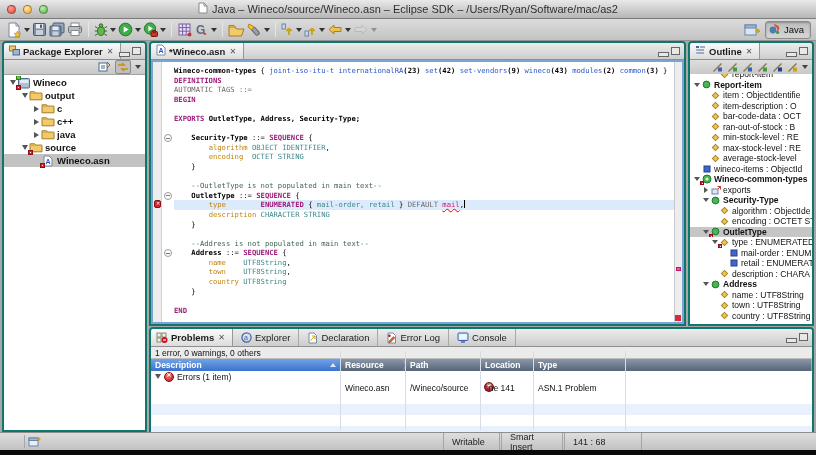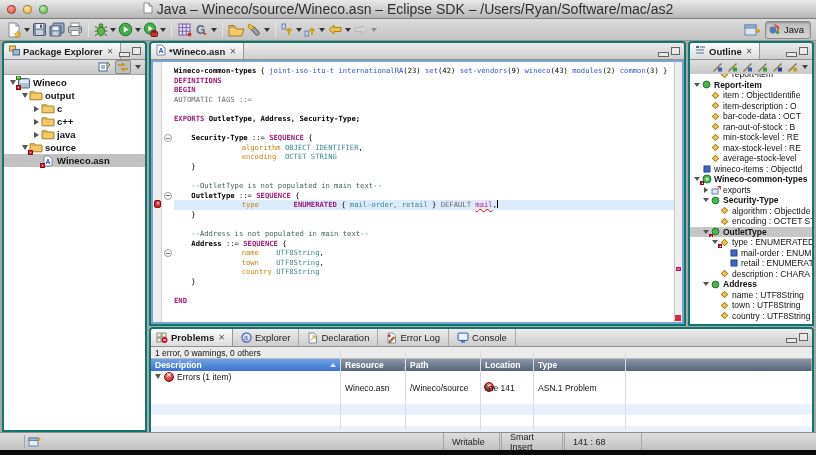--- a/index.html
+++ b/index.html
@@ -11,21 +11,21 @@
   }
   
   #titlebar { position:absolute; top:0; left:0; right:0; height:19px;
     background:linear-gradient(#e9e9e9,#b6b6b6); border-bottom:1px solid #7c7c7c;
     display:flex; align-items:center; }
   .lights { position:absolute; left:7px; top:5px; display:flex; gap:7px; }
   .light { width:9px; height:9px; border-radius:50%; border:1px solid rgba(0,0,0,.35); }
   .l-red { background:radial-gradient(circle at 35% 30%, #ff9d95, #e5473a); }
   .l-yel { background:radial-gradient(circle at 35% 30%, #ffe6a8, #f0a928); }
   .l-grn { background:radial-gradient(circle at 35% 30%, #c0f0b0, #53b345); }
-  #titletext { flex:1; text-align:center; font-size:14px; color:#2f2f2f; display:flex; justify-content:center; align-items:center; gap:4px;}
+  #titletext { flex:1; text-align:center; font-size:11px; color:#2f2f2f; display:flex; justify-content:center; align-items:center; gap:4px;}
   .titledoc { display:inline-block; }
   
   #toolbar { position:absolute; top:19px; left:0; right:0; height:22px;
     background:linear-gradient(#dcdcdc,#c3c3c3); border-bottom:1px solid #949494;
     display:flex; align-items:center; padding:0 5px; }
   .tbitem { display:flex; align-items:center; height:18px; padding:0 1px; }
   .tbitem svg { display:block; }
   .tbdrop { width:0; height:0; border-left:3px solid transparent; border-right:3px solid transparent; border-top:4px solid #333; margin-left:2px; }
   .tbsep { width:1px; height:15px; background:#9a9a9a; border-right:1px solid #e6e6e6; margin:0 4px; }
   .disabled { opacity:.4; }
@@ -69,22 +69,22 @@
   #ed-content { position:absolute; top:17px; left:0; right:0; bottom:0; border:2px solid #7ba3d4; background:#fff; }
   #gutter { position:absolute; left:0; top:0; bottom:0; width:9px; background:#ededed; border-right:1px solid #d2d2d2; }
   #foldruler { position:absolute; left:10px; top:0; bottom:0; width:11px; background:#fff; }
   #codearea { position:absolute; left:21px; top:0; right:8px; bottom:0; padding-top:4px; overflow:hidden; }
   #ovruler { position:absolute; right:0; top:0; bottom:0; width:8px; background:#ededed; border-left:1px solid #c9c9c9; }
   .cl { height:9.6px; line-height:9.6px; font-family:"DejaVu Sans Mono", monospace; font-size:7.2px; white-space:pre; color:#000; }
   .cl.cur { background:#dcebfc; margin-left:-11px; padding-left:11px; }
   .sg-b { font-weight:bold; }
   .sg-k { color:#9E1D7A; font-weight:bold; }
   .sg-i { color:#2C56C8; }
-  .sg-n { font-weight:normal; }
-  .sg-f { color:#C2830F;margin-left:33px; }
+  .sg-n { font-weight:bold; }
+  .sg-f { color:#C2830F; }
   .sg-t { color:#3F878C; }
   .sg-c { color:#3F6352; }
   .sg-g { color:#6B6B6B; }
   .sg-e { color:#D01377; text-decoration:underline wavy #f00000 1px; }
   .caret { display:inline-block; width:1px; height:8px; background:#000; vertical-align:-1px; }
   .fold { position:absolute; left:1px; width:8px; height:8px; border:1px solid #9a9a9a; border-radius:50%; background:#fff; }
   .fold::after { content:""; position:absolute; left:1px; top:2.5px; width:4px; height:1px; background:#777; }
   .gerr { position:absolute; left:1px; width:7px; height:8px; background:#d6232e; border:1px solid #8d0f17; border-radius:2px; }
   .gerr::after { content:"\2715"; position:absolute; left:1px; top:-1.5px; font-size:5px; color:#fff; }
   .ov-pink { position:absolute; top:205px; right:1px; width:5px; height:4px; background:#f0569c; border:1px solid #c21668; }
@@ -453,33 +453,34 @@
           <span class="gerr" style="top: 138.4px;"></span>
         </div>
       <div id="foldruler">
           <span class="fold" style="top: 72.2px;"></span>
           <span class="fold" style="top: 129.8px;"></span>
           <span class="fold" style="top: 187.4px;"></span>
         </div>
       <div id="codearea">
           <div class="cl"><span class="sg-b">Wineco-common-types </span><span>{ </span><span class="sg-i">joint-iso-itu-t internationalRA</span><span class="sg-n">(23)</span><span> </span><span class="sg-i">set</span><span class="sg-n">(42)</span><span> </span><span class="sg-i">set-vendors</span><span class="sg-n">(9)</span><span> </span><span class="sg-i">wineco</span><span class="sg-n">(43)</span><span> </span><span class="sg-i">modules</span><span class="sg-n">(2)</span><span> </span><span class="sg-i">common</span><span class="sg-n">(3)</span><span> }</span></div>
           <div class="cl"><span class="sg-k">DEFINITIONS</span></div>
+          <div class="cl"><span class="sg-g">AUTOMATIC TAGS ::=</span></div>
           <div class="cl"><span class="sg-k">BEGIN</span></div>
-          <div class="cl"><span class="sg-g">AUTOMATIC TAGS ::=</span></div>
           <div class="cl"></div>
           <div class="cl"><span class="sg-k">EXPORTS</span><span> </span><span class="sg-b">OutletType, Address, Security-Type;</span></div>
           <div class="cl"></div>
           <div class="cl"><span>    </span><span class="sg-b">Security-Type</span><span> ::= </span><span class="sg-k">SEQUENCE</span><span> {</span></div>
           <div class="cl"><span>        </span><span class="sg-f">algorithm</span><span> </span><span class="sg-t">OBJECT IDENTIFIER</span><span>,</span></div>
           <div class="cl"><span>        </span><span class="sg-f">encoding</span><span>  </span><span class="sg-t">OCTET STRING</span></div>
           <div class="cl"><span>    }</span></div>
           <div class="cl"></div>
           <div class="cl"><span>    </span><span class="sg-c">--OutletType is not populated in main text--</span></div>
           <div class="cl"><span>    </span><span class="sg-b">OutletType</span><span> ::= </span><span class="sg-k">SEQUENCE</span><span> {</span></div>
           <div class="cl cur"><span>        </span><span class="sg-f">type</span><span>        </span><span class="sg-k">ENUMERATED</span><span> { </span><span class="sg-t">mail-order, retail</span><span> } </span><span class="sg-g">DEFAULT </span><span class="sg-e">mail</span><span>,</span><span class="caret"></span></div>
+          <div class="cl"><span>        </span><span class="sg-f">description</span><span> </span><span class="sg-t">CHARACTER STRING</span></div>
           <div class="cl"><span>    }</span></div>
           <div class="cl"></div>
           <div class="cl"><span>    </span><span class="sg-c">--Address is not populated in main text--</span></div>
           <div class="cl"><span>    </span><span class="sg-b">Address</span><span> ::= </span><span class="sg-k">SEQUENCE</span><span> {</span></div>
           <div class="cl"><span>        </span><span class="sg-f">name</span><span>    </span><span class="sg-t">UTF8String</span><span>,</span></div>
           <div class="cl"><span>        </span><span class="sg-f">town</span><span>    </span><span class="sg-t">UTF8String</span><span>,</span></div>
           <div class="cl"><span>        </span><span class="sg-f">country</span><span> </span><span class="sg-t">UTF8String</span></div>
           <div class="cl"><span>    }</span></div>
           <div class="cl"></div>
           <div class="cl"><span class="sg-k">END</span></div>

